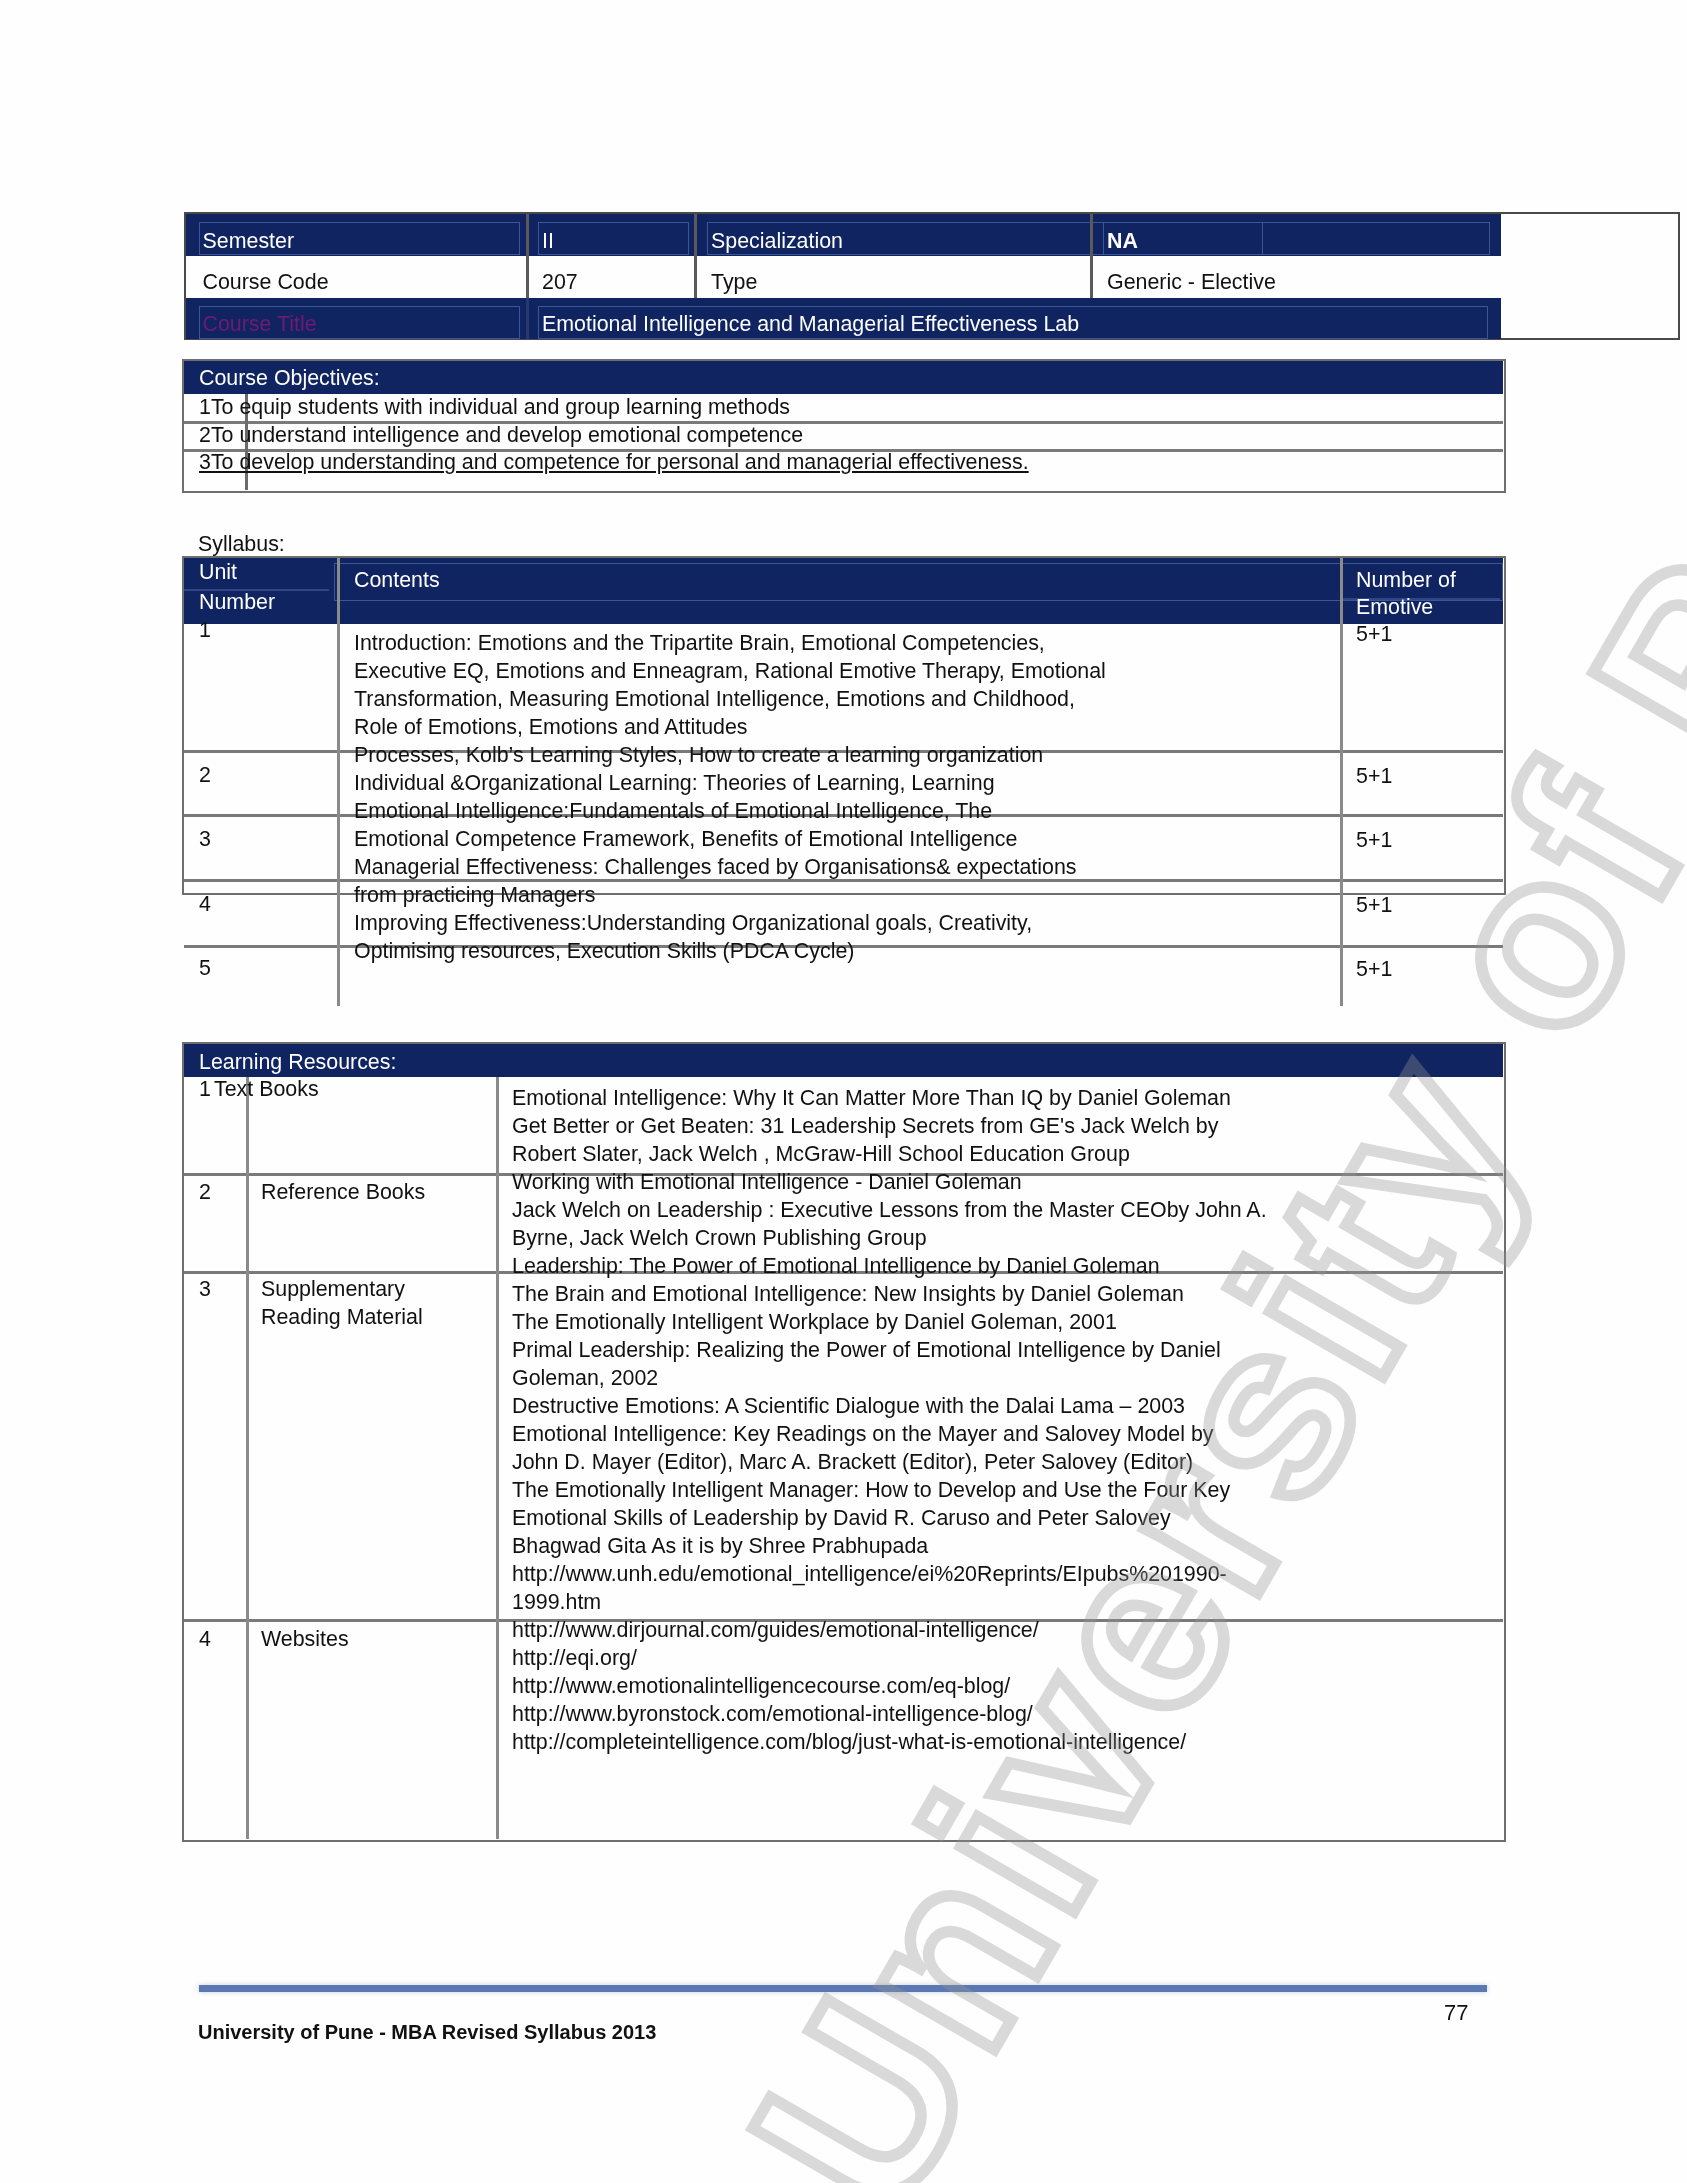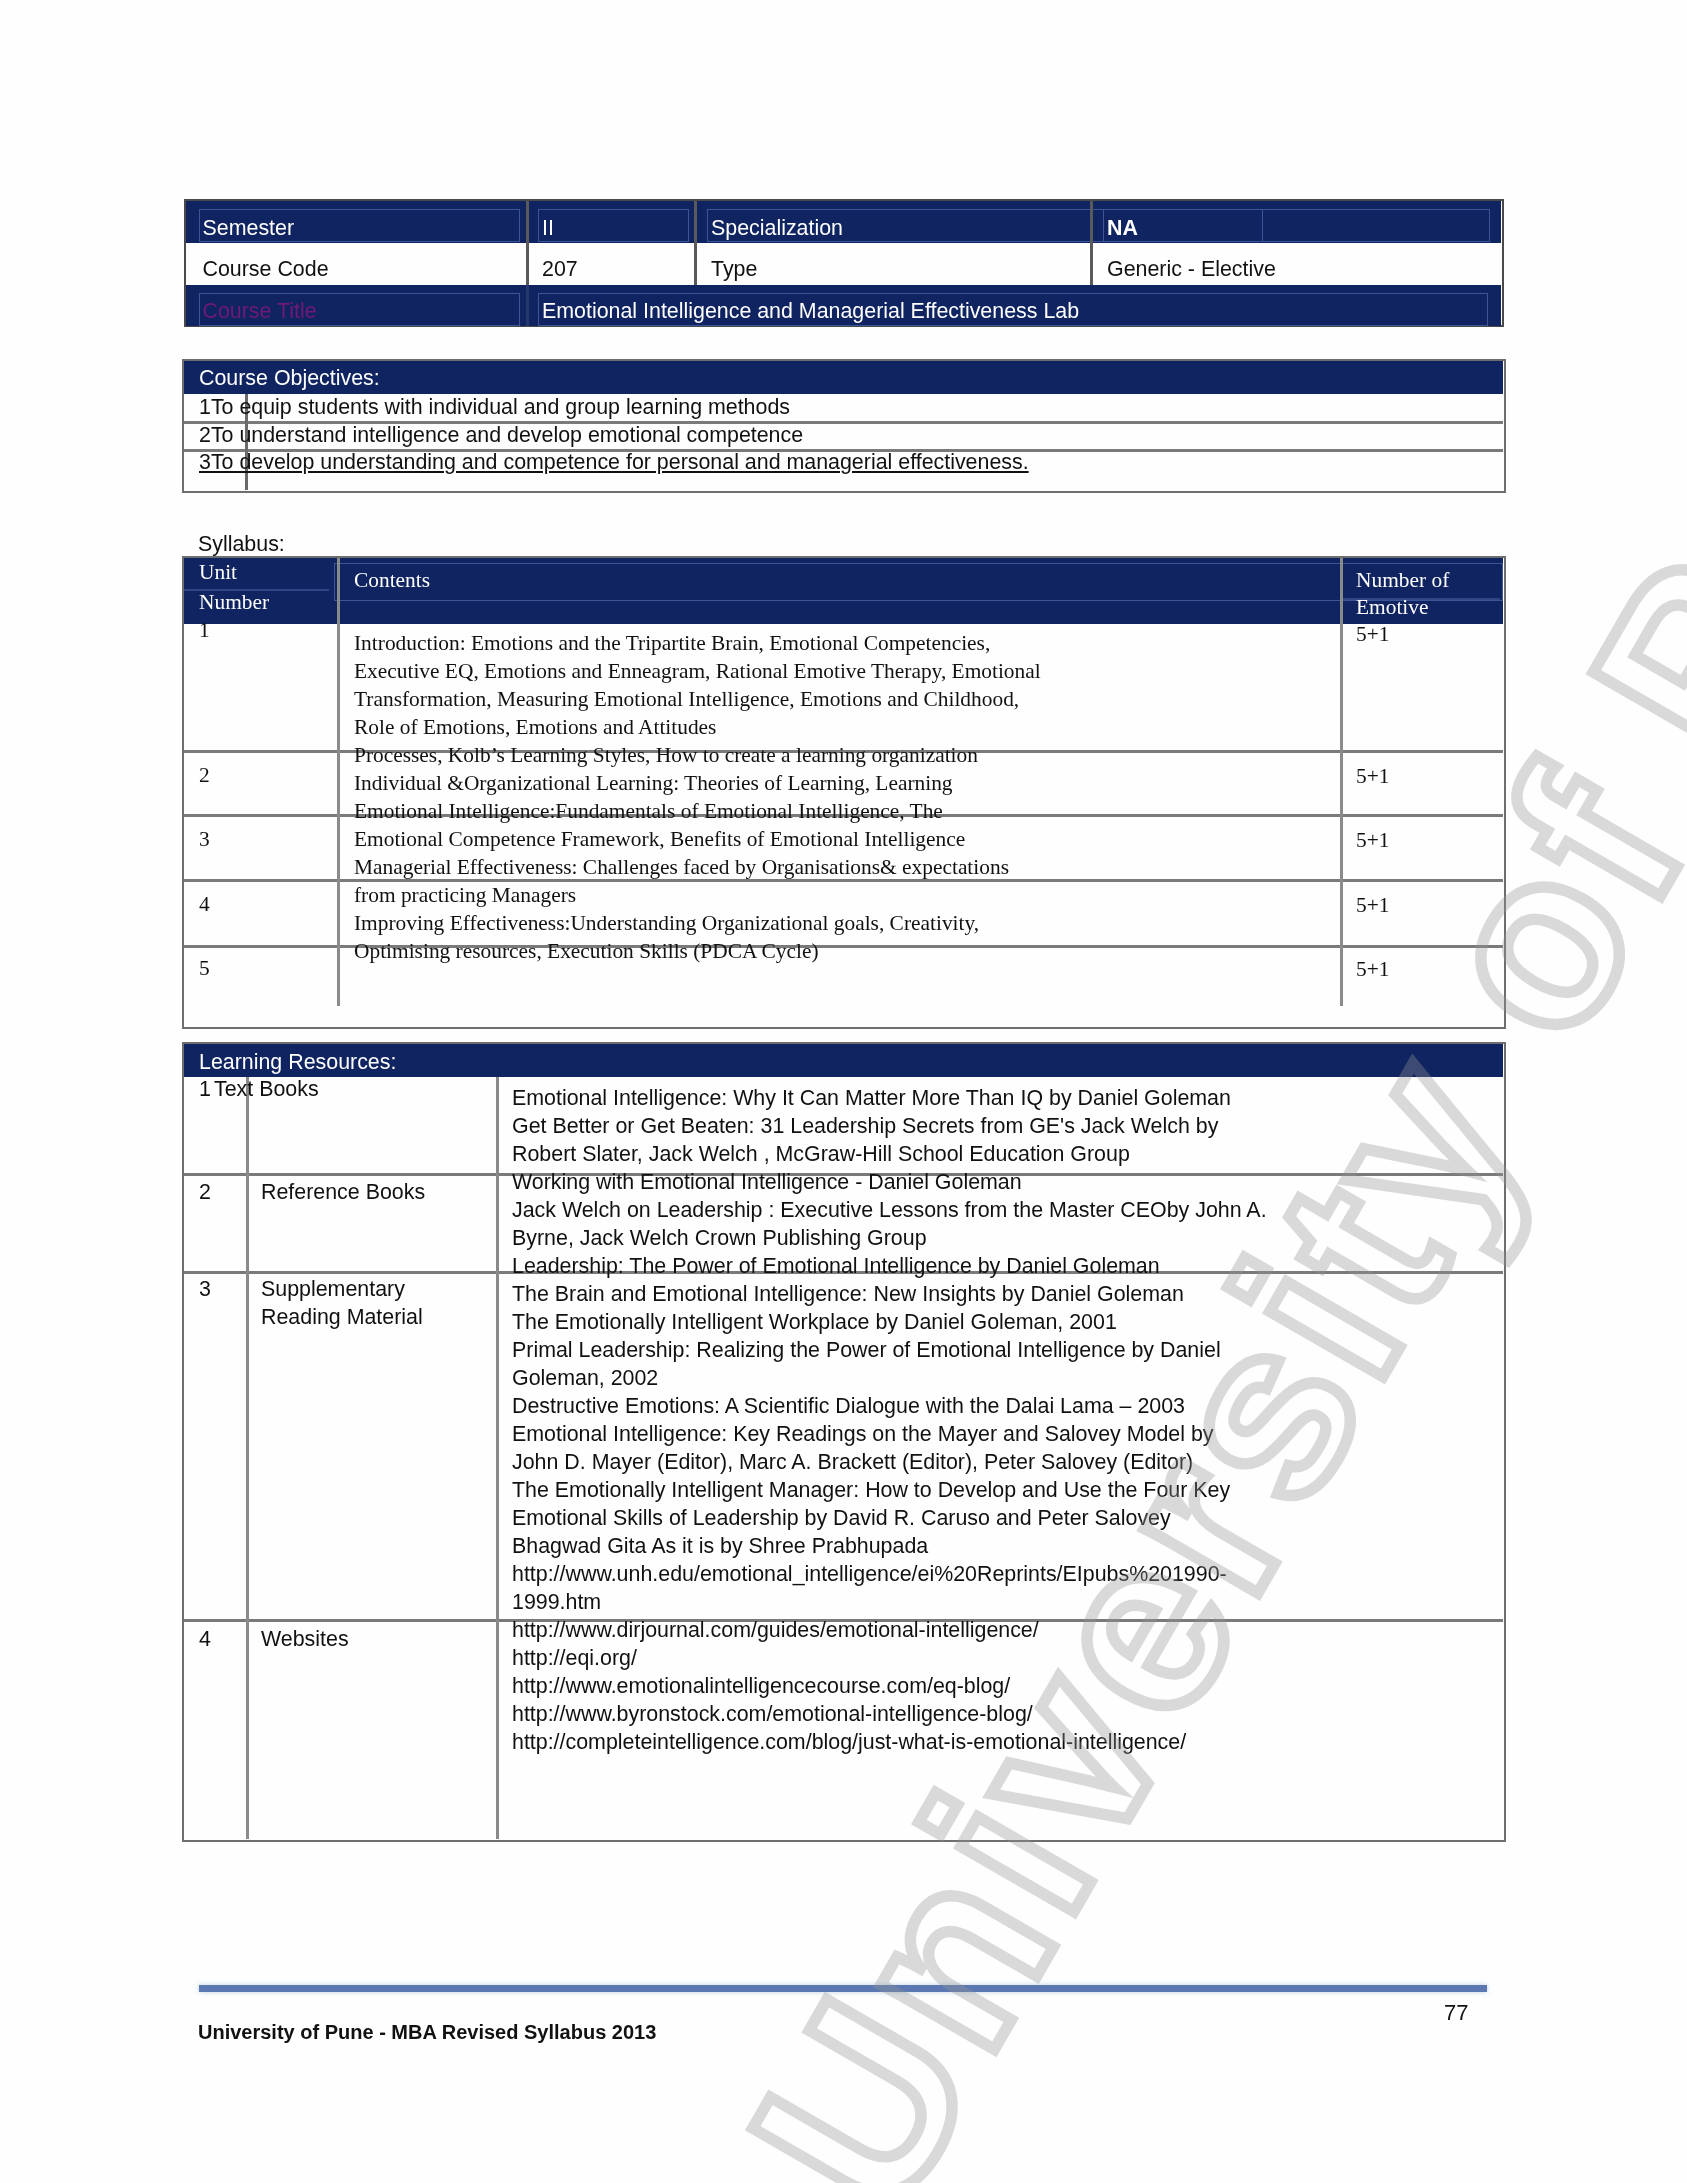--- a/index.html
+++ b/index.html
@@ -25,21 +25,21 @@
     white-space: nowrap; letter-spacing: 8.2px;
   }
   .footer-bar {
     position: absolute; left: 199px; top: 1985px; width: 1288px; height: 7.4px;
     background: #5b78b2; box-shadow: 0 0 5px rgba(120,160,200,0.5);
   }
 </style>
 </head>
 <body>
 
-<div class="tbl" style="left:184px; top:199px; width:1320px; height:128px; border-color:#4a4a4a;">
+<div class="tbl" style="left:184px; top:212px; width:1496px; height:128px; border-color:#4a4a4a;">
 
   <div class="abs navy" style="left:0; top:0; width:1315px; height:42px;"></div>
 
   <div class="abs navy" style="left:0; top:84px; width:1315px; height:41px;"></div>
 
   <div class="inner-frame" style="left:13px; top:8.2px; width:321px; height:33px;"></div>
   <div class="inner-frame" style="left:352px; top:8.2px; width:151px; height:33px;"></div>
   <div class="inner-frame" style="left:521px; top:8.2px; width:556px; height:33px;"></div>
 
   <div class="inner-frame" style="left:917px; top:8.2px; width:387px; height:33px;"></div>
@@ -71,21 +71,21 @@
   <div class="hline" style="left:0; top:60px; width:1319px;"></div>
   <div class="hline" style="left:0; top:88px; width:1319px;"></div>
   <div class="vline" style="left:61px; top:33px; height:96px; background:#6a6a6a;"></div>
   <span class="abs txt" style="left:15px; top:32px;">1To equip students with individual and group learning methods</span>
   <span class="abs txt" style="left:15px; top:60px;">2To understand intelligence and develop emotional competence</span>
   <span class="abs txt" style="left:15px; top:87px;text-decoration:underline;">3To develop understanding and competence for personal and managerial effectiveness.</span>
 </div>
 
 <span class="abs txt" style="left:198px; top:530px;">Syllabus:</span>
 
-<div class="tbl" style="left:182px; top:556px; width:1324px; height:473px;font-family:Liberation Serif, serif;">
+<div class="tbl" style="left:182px; top:556px; width:1324px; height:339px;">
   <div class="abs navy" style="left:0; top:0; width:1319px; height:66px;"></div>
   <div class="inner-frame" style="left:150px; top:5px; width:1169px; height:38px; border-color:#3c5596;"></div>
   <div class="hline" style="left:0; top:31px; width:145px; background:#2f4585; height:1.6px;"></div>
   <div class="hline" style="left:1159px; top:40px; width:157px; background:#2f4585; height:1.6px;"></div>
 
   <span class="abs txt" style="left:15px; top:0px; color:#fff;">Unit</span>
   <span class="abs txt" style="left:15px; top:30px; color:#fff;">Number</span>
   <span class="abs txt" style="left:170px; top:8.2px; color:#fff;">Contents</span>
   <span class="abs txt" style="left:1172px; top:8.2px; color:#fff;">Number of</span>
   <span class="abs txt" style="left:1172px; top:35px; color:#fff;">Emotive</span>

